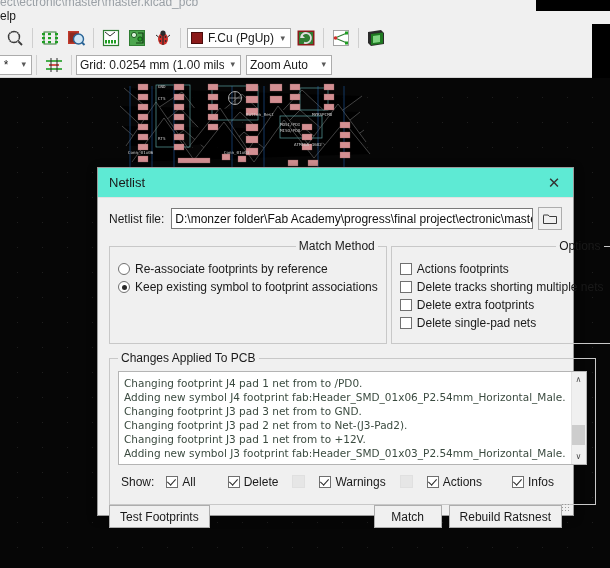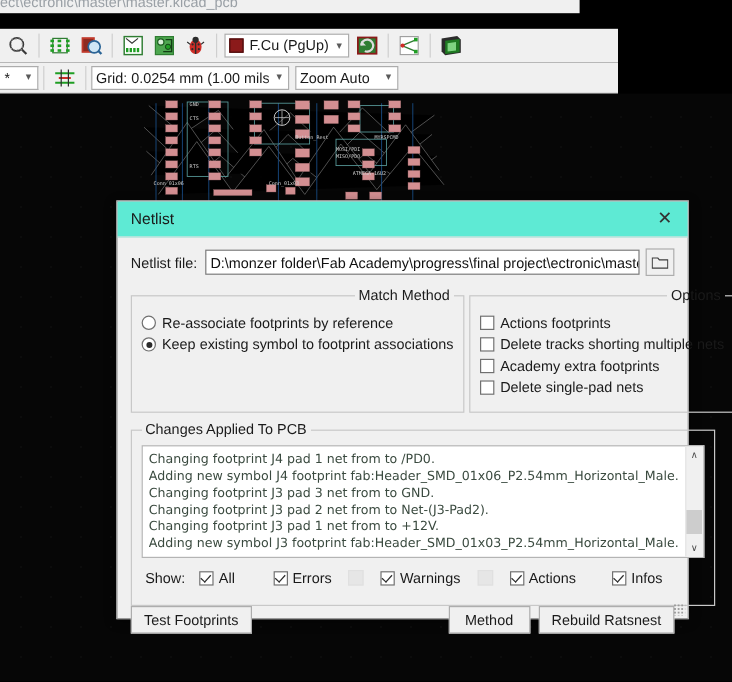--- a/index.html
+++ b/index.html
@@ -8,37 +8,37 @@
     width: 610px; height: 568px;
     overflow: hidden;
     font-family: "Liberation Sans", sans-serif;
     font-size: 12px;
     background: #000;
   }
   #app { position: relative; width: 610px; height: 568px; }
 
   
   .titlebar {
-    position: absolute; left: 0; top: 0; width: 483px; height: 11px;
+    position: absolute; left: 0; top: 0; width: 536px; height: 11px;
     background: #f0f0f0; overflow: hidden;
   }
   .titlebar .tbtext {
     position: absolute; left: 0; top: -5px;
     font-size: 12px; color: #9aa0a6; white-space: nowrap;
   }
   .menubar {
     position: absolute; left: 0; top: 11px; width: 610px; height: 13px;
     background: #f0f0f0; overflow: hidden;
   }
   .menubar .mtext {
     position: absolute; left: 0; top: -2px;
     font-size: 12px; color: #1a1a1a; white-space: nowrap;
   }
   .toolbar {
-    position: absolute; left: 0; width: 515px;
+    position: absolute; left: 0; width: 592px;
     background: #f0f0f0;
     display: flex; align-items: center;
   }
   #toolbar1 { top: 24px; height: 28px; }
   #toolbar2 { top: 52px; height: 26px; border-bottom: 1px solid #d4d4d4; }
 
   .tb-sep { width: 1px; height: 20px; background: #cfcfcf; margin: 0 4px; }
   .tb-icon {
     width: 24px; height: 24px; margin: 0 1px;
     display: flex; align-items: center; justify-content: center;
@@ -198,20 +198,23 @@
 </style>
 </head>
 <body>
 
 <div id="app">
 
   <div class="titlebar">
     <div class="tbtext">ect\ectronic\master\master.kicad_pcb</div>
   </div>
 
+  <div class="menubar">
+    <div class="mtext">elp</div>
+  </div>
 
   <div class="toolbar" id="toolbar1">
     <div style="width:2px"></div>
     <div class="tb-icon">
       <svg width="20" height="20" viewBox="0 0 20 20">
         <circle cx="9" cy="9" r="5.5" fill="none" stroke="#3a3a3a" stroke-width="1.4"></circle>
         <line x1="13" y1="13" x2="17" y2="17" stroke="#3a3a3a" stroke-width="1.8"></line>
         <rect x="4.5" y="4.5" width="9" height="9" fill="none" stroke="#9a9a9a" stroke-width="0.8" stroke-dasharray="1.5 1.5"></rect>
       </svg>
     </div>
@@ -465,21 +468,21 @@
           <div class="opt">
             <span class="ctl cbox"></span>
             <span class="txt">Actions footprints</span>
           </div>
           <div class="opt">
             <span class="ctl cbox"></span>
             <span class="txt">Delete tracks shorting multiple nets</span>
           </div>
           <div class="opt">
             <span class="ctl cbox"></span>
-            <span class="txt">Academy extra footprints</span>
+            <span class="txt">Delete extra footprints</span>
           </div>
           <div class="opt">
             <span class="ctl cbox"></span>
             <span class="txt">Delete single-pad nets</span>
           </div>
         </fieldset>
       </div>
 
       <fieldset class="grp" id="grp-changes">
         <legend>Changes Applied To PCB</legend>
@@ -503,21 +506,21 @@
 
         <div class="showbar">
           <span class="lbl" style="margin-right:8px">Show:</span>
           <div class="show-item">
             <span class="cbox on"></span>
             <span class="txt">All</span>
           </div>
           <div style="width:14px"></div>
           <div class="show-item">
             <span class="cbox on"></span>
-            <span class="txt">Errors</span>
+            <span class="txt">Delete</span>
           </div>
           <div class="spacer-box"></div>
           <div class="show-item">
             <span class="cbox on"></span>
             <span class="txt">Warnings</span>
           </div>
           <div class="spacer-box"></div>
           <div class="show-item">
             <span class="cbox on"></span>
             <span class="txt">Actions</span>
@@ -528,20 +531,20 @@
             <span class="txt">Infos</span>
           </div>
           <div class="grow"></div>
         </div>
       </fieldset>
     </div>
 
     <div class="btnrow">
       <div class="btn">Test Footprints</div>
       <div class="grow"></div>
-      <div class="btn" style="min-width:68px">Method</div>
+      <div class="btn" style="min-width:68px">Match</div>
       <div class="btn">Rebuild Ratsnest</div>
     </div>
 
     <div class="grip"></div>
   </div>
 
 </div>
 
 </body></html>

